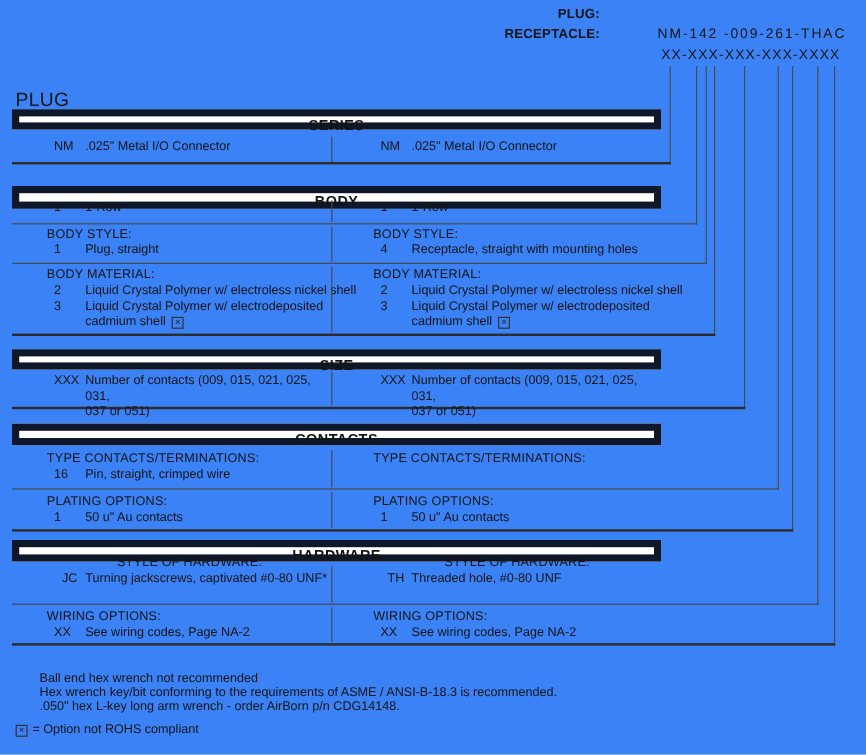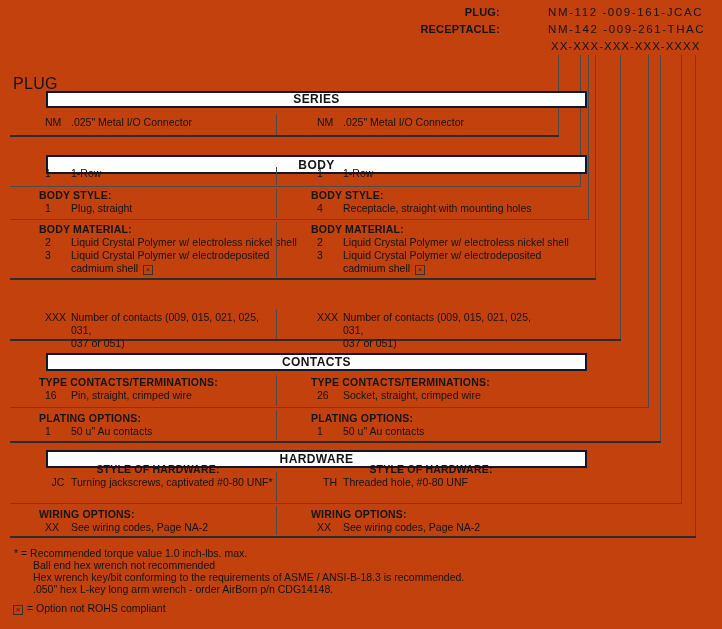--- a/index.html
+++ b/index.html
@@ -1,48 +1,47 @@
 <!DOCTYPE html>
 <html><head>
 <meta charset="utf-8">
 <style>
   html,body{margin:0;padding:0;background:#fff;}
-  #page{position:relative;width:722px;height:629px;background:#c2410c;
+  #page{position:relative;width:722px;height:629px;background:#3b82f6;
         font-family:"Liberation Sans","DejaVu Sans",sans-serif;color:#141414;overflow:hidden;}
   .hline{position:absolute;height:1px;background:#4a4a4a;}
   .hline.thick{height:2px;background:#2c2c2c;}
   .vline{position:absolute;width:1px;background:#4a4a4a;}
-  .secbox{position:absolute;left:10px;width:541px;border:2px solid #0f172a;box-sizing:border-box;
-          display:flex;align-items:flex-end;justify-content:center;background:#fff;margin-left:36px;}
+  .secbox{position:absolute;left:10px;width:541px;border:6px solid #0f172a;box-sizing:border-box;
+          display:flex;align-items:flex-start;justify-content:center;background:#fff;}
   .sectitle{font-weight:bold;font-size:12px;letter-spacing:0.4px;}
   .pn-label{position:absolute;left:360px;width:140px;text-align:right;font-weight:bold;
             font-size:11px;letter-spacing:0.2px;}
   .pn-value{position:absolute;left:548px;font-size:11.5px;letter-spacing:1.6px;white-space:nowrap;}
   .pn-mask{position:absolute;left:551px;font-size:11.5px;letter-spacing:1px;white-space:nowrap;}
   .colhead{position:absolute;font-size:16px;letter-spacing:0.3px;}
   .row{position:absolute;left:10px;width:541px;display:flex;font-size:10.5px;line-height:13px;}
   .col-l{width:267px;box-sizing:border-box;padding-left:3px;}
   .col-r{width:274px;box-sizing:border-box;padding-left:8px;}
   .opt{display:flex;}
   .code{width:26px;flex:none;white-space:nowrap;padding-left:32px;}
   .desc{white-space:nowrap;}
   .desc.wrap{white-space:normal;}
-  .sublabel{margin-left:26px;letter-spacing:0.2px;font-weight:bold;}
+  .sublabel{margin-left:26px;letter-spacing:0.2px;}
   .nrx{display:inline-block;width:8px;height:8px;border:1px solid #333;line-height:8px;
        font-size:8px;text-align:center;vertical-align:0;margin-left:5px;color:#222;}
   .nrx::after{content:"×";}
   .fnote{position:absolute;font-size:10.5px;line-height:12px;white-space:nowrap;}
 </style>
 </head>
 <body>
 
 <div id="page">
 
   <div class="pn-label" style="top:6px;">PLUG:</div>
-  <div class="pn-value" style="top:6px;">NM-112 -009-161-JCAC</div>
   <div class="pn-label" style="top:23px;">RECEPTACLE:</div>
   <div class="pn-value" style="top:23px;">NM-142 -009-261-THAC</div>
   <div class="pn-mask" style="top:40px;">XX-XXX-XXX-XXX-XXXX</div>
 
   <div class="vline" style="left:558px;top:55px;height:82px;"></div>
   <div class="vline" style="left:580px;top:55px;height:132px;"></div>
   <div class="vline" style="left:588px;top:55px;height:165px;"></div>
   <div class="vline" style="left:595px;top:55px;height:225px;"></div>
   <div class="vline" style="left:620px;top:55px;height:286px;"></div>
   <div class="vline" style="left:648px;top:55px;height:353px;"></div>
@@ -138,20 +137,23 @@
           <span class="desc">Liquid Crystal Polymer w/ electroless nickel shell</span>
         </div>
       <div class="opt">
           <span class="code">3</span>
         <span class="desc wrap"><span>Liquid Crystal Polymer w/ electrodeposited</span><br><span>cadmium shell</span><span class="nrx"></span></span>
         </div>
     </div>
   </div>
   <div class="vline" style="left:276px;top:222px;height:55px;"></div>
 
+  <div class="secbox" style="top:291px;height:17px;">
+    <span class="sectitle">SIZE</span>
+  </div>
   <div class="row" style="top:311px;">
     <div class="col-l">
       <div class="opt">
           <span class="code">XXX</span>
         <span class="desc wrap"><span>Number of contacts (009, 015, 021, 025, 031,</span><br><span>037 or 051)</span></span>
         </div>
     </div>
     <div class="col-r">
       <div class="opt">
           <span class="code">XXX</span>
@@ -167,24 +169,20 @@
   <div class="row" style="top:376px;">
     <div class="col-l">
       <div class="sublabel">TYPE CONTACTS/TERMINATIONS:</div>
       <div class="opt">
           <span class="code">16</span>
           <span class="desc">Pin, straight, crimped wire</span>
         </div>
     </div>
     <div class="col-r">
       <div class="sublabel">TYPE CONTACTS/TERMINATIONS:</div>
-      <div class="opt">
-          <span class="code">26</span>
-          <span class="desc">Socket, straight, crimped wire</span>
-        </div>
     </div>
   </div>
   <div class="vline" style="left:276px;top:375px;height:31px;"></div>
 
   <div class="row" style="top:412px;">
     <div class="col-l">
       <div class="sublabel">PLATING OPTIONS:</div>
       <div class="opt">
           <span class="code">1</span>
           <span class="desc">50 u" Au contacts</span>
@@ -232,23 +230,20 @@
     <div class="col-r">
       <div class="sublabel">WIRING OPTIONS:</div>
       <div class="opt">
           <span class="code">XX</span>
           <span class="desc">See wiring codes, Page NA-2</span>
         </div>
     </div>
   </div>
   <div class="vline" style="left:276px;top:506px;height:29px;"></div>
 
-  <div class="fnote" style="left:14px;top:547px;">
-    <span>* =</span> <span>Recommended torque value 1.0 inch-lbs. max.</span>
-  </div>
   <div class="fnote" style="left:33px;top:559px;">Ball end hex wrench not recommended</div>
   <div class="fnote" style="left:33px;top:571px;">Hex wrench key/bit conforming to the requirements of ASME / ANSI-B-18.3 is recommended.</div>
   <div class="fnote" style="left:33px;top:583px;">.050" hex L-key long arm wrench - order AirBorn p/n CDG14148.</div>
   <div class="fnote" style="left:13px;top:602px;">
     <span class="nrx" style="margin-left:0;margin-right:4px;"></span><span>= Option not ROHS compliant</span>
   </div>
 
 </div>
 
 </body></html>

